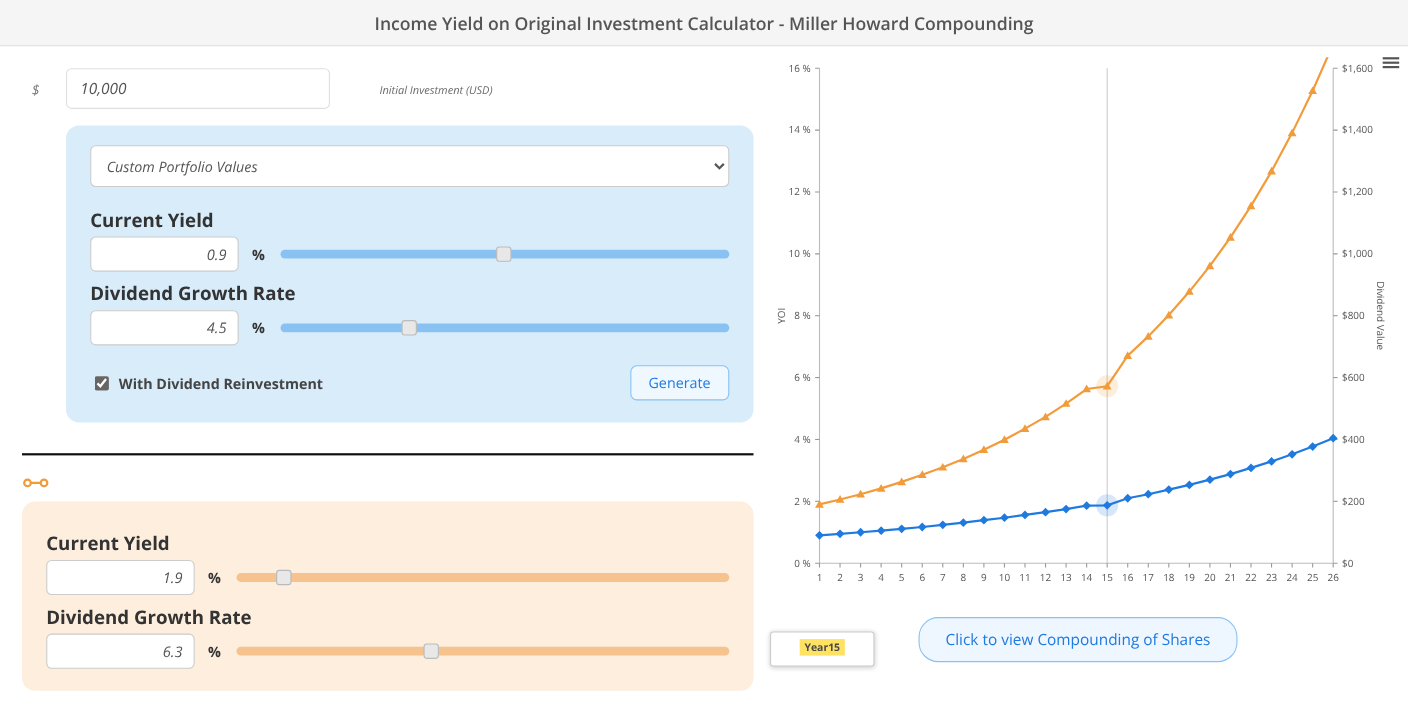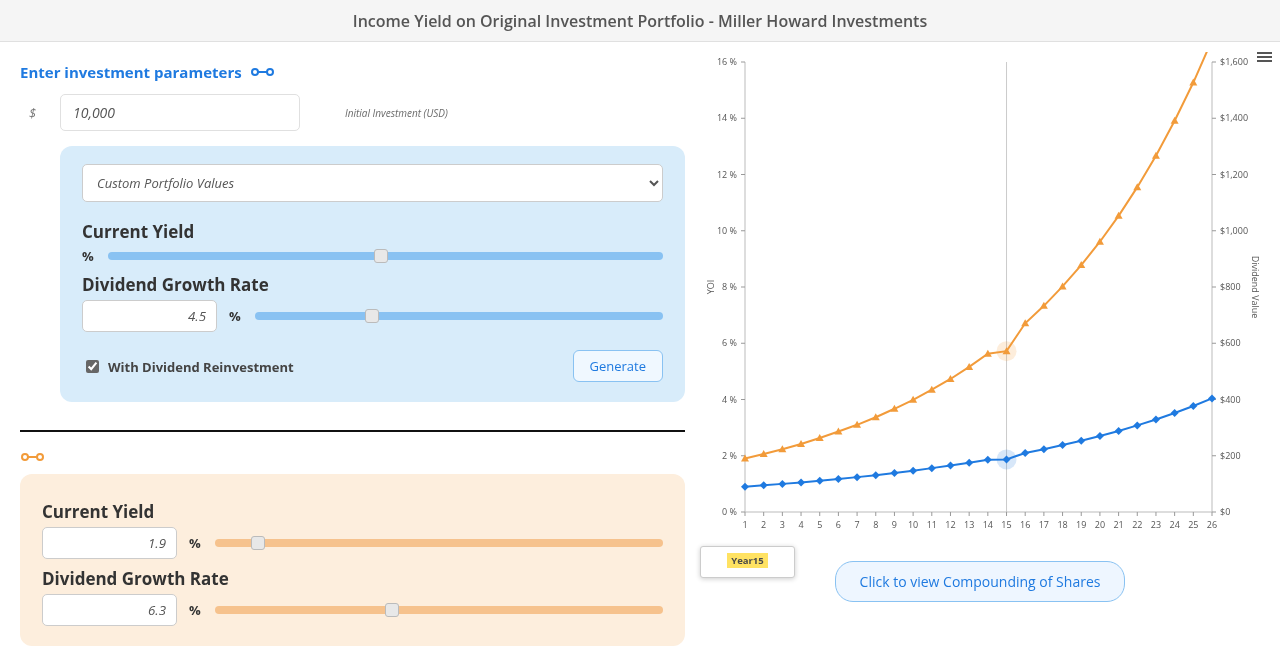--- a/index.html
+++ b/index.html
@@ -62,62 +62,53 @@
 
   .compound-btn { display:block; margin:15px auto 0 auto; padding:10px 24px; border-radius:18px;
     border:1px solid var(--blue-light); background:#eef6ff; color:var(--blue); cursor:pointer; font-size:14px; }
 
   .ham { position:absolute; right:8px; top:8px; cursor:pointer; }
   .ham div { width:15px; height:2px; background:#555; margin:2px 0; }
 
   svg text { fill:#555; font-size:9px; }
 
   .tooltip-box { position:absolute; background:#fff; border:1px solid #ccc; border-radius:3px;
-    box-shadow: 0 1px 5px rgba(0,0,0,.2); padding:6px 8px; font-size:9.5px; width:95px; }
+    box-shadow: 0 1px 5px rgba(0,0,0,.2); padding:6px 8px; font-size:9.5px; width:95px;margin-top:28px; }
   .tooltip-box .tt-title { background:#ffe262; padding:1px 4px; font-weight:700; display:inline-block; margin-bottom:3px; font-size:9.5px;}
   .tooltip-box table { width:100%; border-collapse:collapse; }
   .tooltip-box td { line-height:1.25; }
   .tooltip-box .l { color:#444; }
   .tooltip-box .r { text-align:right; font-weight:700; color:#222;}
   .tooltip-box .blue-t td.l { color: var(--blue); }
   .tooltip-box .orange-t td.l { color: var(--orange); }
 </style>
 </head>
 <body>
 
-<div class="top-banner">Income Yield on Original Investment Portfolio - Miller Howard Investments</div>
+<div class="top-banner">Income Yield on Original Investment Calculator - Miller Howard Compounding</div>
 
 <div class="main">
 
   <div class="left">
 
-    <div class="panel-heading blue">
-      <span>Enter investment parameters</span>
-      <span class="heading-icon">
-        <svg width="26" height="10">
-          <circle cx="5" cy="5" r="3" fill="none" stroke="#1f7ae0" stroke-width="2"></circle>
-          <circle cx="20" cy="5" r="3" fill="none" stroke="#1f7ae0" stroke-width="2"></circle>
-          <line x1="8" y1="5" x2="17" y2="5" stroke="#1f7ae0" stroke-width="2"></line>
-        </svg>
-      </span>
-    </div>
 
     <div class="init-row">
       <span class="dollar">$</span>
       <input type="text" value="10,000" style="">
       <span class="label">Initial Investment (USD)</span>
     </div>
 
     <div class="panel-bg blue">
       <select>
         <option>Custom Portfolio Values</option>
       </select>
 
       <div class="field-label">Current Yield</div>
       <div class="slider-row">
+        <input type="text" value="0.9" style="">
         <span class="pct">%</span>
         <div class="slider-wrap">
           <div class="slider-track blue"></div>
           <div class="slider-thumb" id="p1-yield-thumb" style="left: 48%;"></div>
         </div>
       </div>
 
       <div class="field-label">Dividend Growth Rate</div>
       <div class="slider-row">
         <input type="text" value="4.5" style="">

